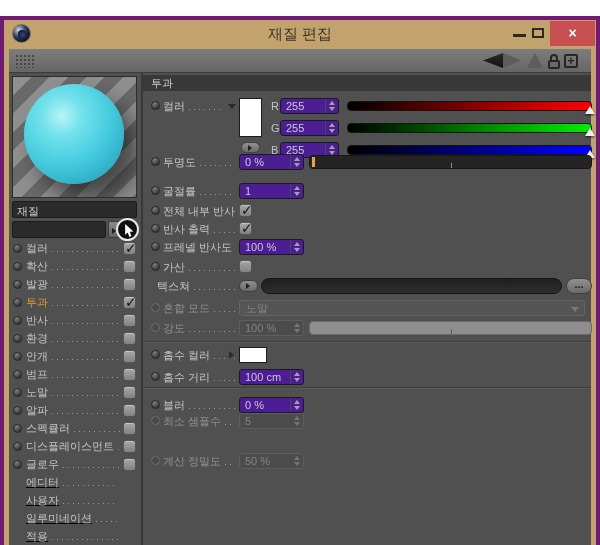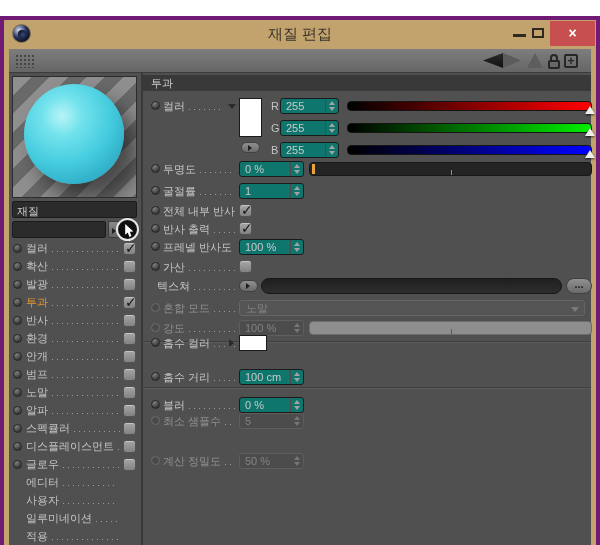--- a/index.html
+++ b/index.html
@@ -68,39 +68,39 @@
   .chlist { position:absolute; left:0; right:2px; top:166px; }
   .srow { display:flex; align-items:center; height:18px; padding:0 3px 0 4px; cursor:pointer; }
   .srow .slbl { color:#c4c4c4; white-space:nowrap; }
   .srow.sel .slbl { color:#e59a2d; }
   .bullet { width:9px; height:9px; border-radius:50%; flex:0 0 auto; margin-right:4px;
     background:radial-gradient(circle at 35% 30%, #7a7a7a, #333 75%); border:1px solid #262626;
     box-shadow:inset 0 1px 1px rgba(255,255,255,0.18); }
   .bullet.dis { background:#4a4a4a; border-color:#6d6d6d; box-shadow:none; }
   .leader { flex:1 1 0; min-width:0; height:1px; margin:6px 3px 0 4px;
     background:repeating-linear-gradient(90deg,#9b9b9b 0 1px, transparent 1px 5px); }
-  .srow.noctl { padding-left:17px; }
+  .srow.noctl { padding-left:17px;text-decoration:underline; }
   .srow.noctl .leader { margin-right:18px; }
   .cbx { width:13px; height:13px; border-radius:3px; flex:0 0 auto; position:relative;
     background:linear-gradient(#a6a6a6,#828282); border:1px solid #545454;
     box-shadow:inset 0 1px 0 rgba(255,255,255,0.35); }
   .cbx.on::after { content:"✓"; position:absolute; left:1px; top:-3px; color:#161616;
     font-size:14px; font-weight:bold; }
 
   
   .phead { position:absolute; left:0; right:0; top:2px; height:16px; background:#393939;
     color:#d2d2d2; line-height:16px; padding-left:8px; }
   .prow { position:absolute; left:0; right:0; height:16px; }
   .prow .bullet { position:absolute; left:8px; top:3px; margin:0; }
   .lblwrap { position:absolute; left:20px; width:75px; top:0; height:16px; display:flex;
     align-items:center; overflow:hidden; }
   .lblwrap .plbl { color:#c4c4c4; white-space:nowrap; }
   .lblwrap.w-colorrow { width:64px; }
   .prow.dis .plbl { color:#8f8f8f; }
-  .fld { position:absolute; left:96px; width:65px; height:16px; background:#0f766e;
+  .fld { position:absolute; left:96px; width:65px; height:16px; background:#4c1d95;
     border:1px solid #1b1b1b; border-radius:3px; color:#c9c9c9; }
   .fld .fval { position:absolute; left:5px; top:1px; line-height:13px; white-space:nowrap; }
   .fld.dis { background:#4c4c4c; border-color:#5e5e5e; color:#838383; }
   .fld.dis .fval { color:#838383; }
   .spin { position:absolute; right:0; top:0; bottom:0; width:13px; border-left:1px solid #4a4a4a;
     display:flex; flex-direction:column; align-items:center; justify-content:center; gap:2px; }
   .spin i { display:block; width:0; height:0; border-left:3px solid transparent; border-right:3px solid transparent; }
   .spin .up { border-bottom:4px solid #a2a2a2; }
   .spin .dn { border-top:4px solid #a2a2a2; }
   .fld.dis .spin .up { border-bottom-color:#767676; }
@@ -324,21 +324,21 @@
           <span class="spin">
               <i class="up"></i>
               <i class="dn"></i>
             </span>
         </div>
         <div class="gslider" style="left:204px;top:3px;width:245px;background:linear-gradient(90deg,#000000,#0000dd 85%,#0000ff)">
           <span class="ghandle"></span>
         </div>
       </div>
 
-      <div class="prow" style="top:88px">
+      <div class="prow" style="top:81px">
         <span class="bullet"></span>
         <span class="lblwrap">
             <span class="plbl">투명도</span>
             <span class="leader"></span>
           </span>
         <div class="fld">
           <span class="fval">0 %</span>
           <span class="spin">
               <i class="up"></i>
               <i class="dn"></i>
@@ -440,21 +440,21 @@
               <i class="dn"></i>
             </span>
         </div>
         <div class="vslider dis">
           <span class="vtick"></span>
         </div>
       </div>
 
       <div class="psep" style="top:268px"></div>
 
-      <div class="prow" style="top:262px">
+      <div class="prow" style="top:274px">
         <span class="bullet"></span>
         <span class="lblwrap">
             <span class="plbl">흡수 컬러</span>
             <span class="leader"></span>
           </span>
         <span class="tri-right" style="left:86px;top:4px"></span>
         <div class="swatch" style="left:96px;top:0;width:28px;height:16px"></div>
       </div>
 
       <div class="prow" style="top:296px">

